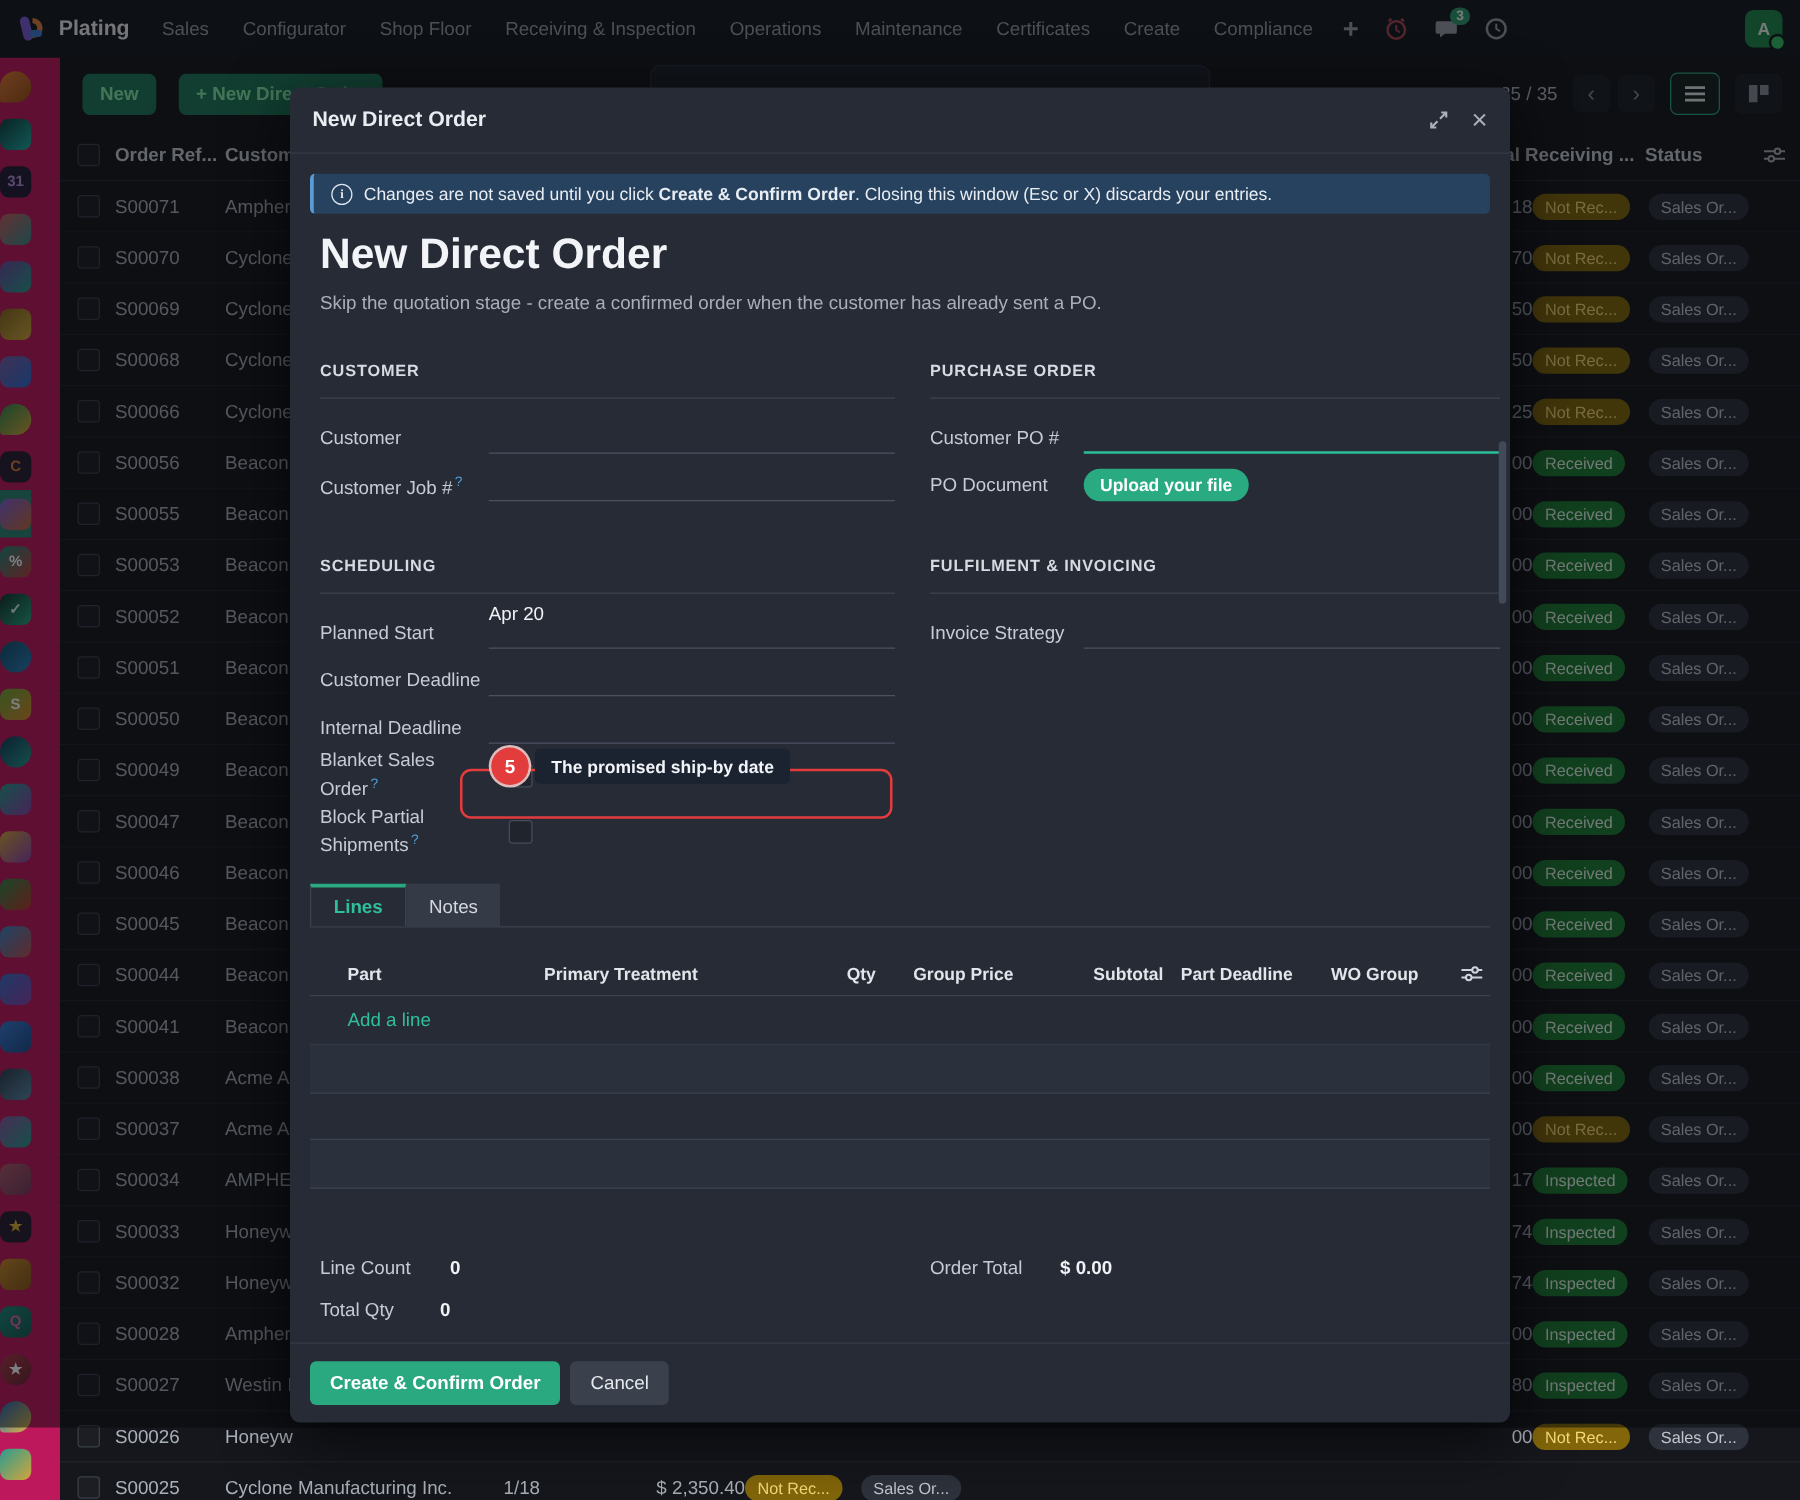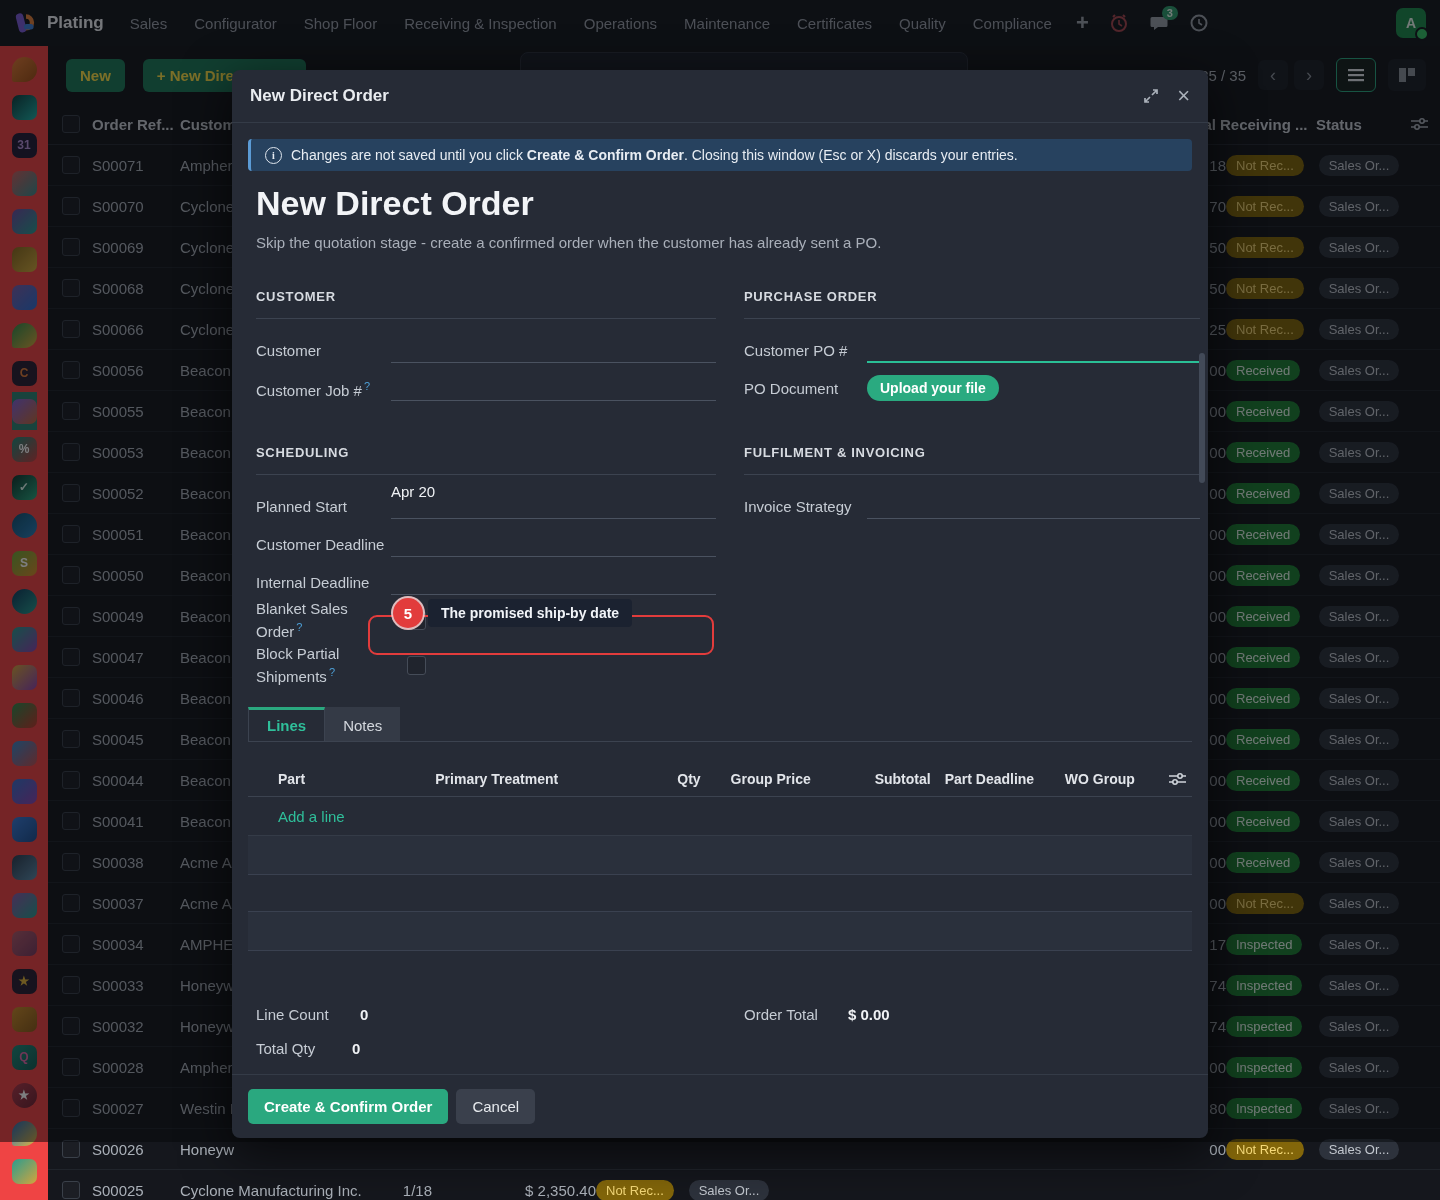--- a/index.html
+++ b/index.html
@@ -18,33 +18,33 @@
   .nav-ico{width:20px;height:20px;display:block;}
   .chat-wrap{position:relative;}
   .chat-badge{position:absolute;top:-7px;right:-9px;background:#2f9e6e;color:#eafaf0;
               font-size:11px;font-weight:bold;border-radius:9px;padding:1px 5px;}
   .avatar{position:absolute;right:14px;top:8px;width:30px;height:30px;border-radius:7px;
           background:#1f8a4c;color:#eaf6ee;font-size:14px;font-weight:bold;
           display:flex;align-items:center;justify-content:center;}
   .avatar .dot{position:absolute;right:-3px;bottom:-3px;width:10px;height:10px;border-radius:50%;
                background:#35c065;border:2px solid #16191f;}
   
-  .sidebar{position:absolute;left:0;top:46px;width:48px;height:1154px;background:#ef4444;z-index:9;
-           display:flex;flex-direction:column;align-items:center;padding-top:4px;box-sizing:border-box;}
+  .sidebar{position:absolute;left:0;top:46px;width:48px;height:1154px;background:#be185d;z-index:9;
+           display:flex;flex-direction:column;align-items:flex-start;padding-top:4px;box-sizing:border-box;}
   .side-item{height:38px;display:flex;align-items:center;justify-content:center;flex:none;cursor:pointer;}
   .side-item.active{background:#2e8473;}
   .side-icon{width:25px;height:25px;border-radius:7px;display:flex;align-items:center;justify-content:center;}
   .side-icon.circle{border-radius:50%;}
   .side-icon.pin{border-radius:50% 50% 50% 12%;}
   .side-icon.blob{border-radius:55% 55% 55% 10%;}
   .side-icon span{font-size:12px;font-weight:bold;line-height:1;}
   
   .content{position:absolute;left:48px;top:46px;width:1392px;height:1154px;background:#15171d;}
   .toolbar{height:58px;display:flex;align-items:center;position:relative;}
-  .btn-green{background:#1f7a58;color:#fde047;font-size:15px;font-weight:bold;border:none;
+  .btn-green{background:#1f7a58;color:#86efac;font-size:15px;font-weight:bold;border:none;
              border-radius:6px;padding:8px 14px;margin-left:18px;white-space:nowrap;}
   .search-sliver{position:absolute;left:472px;top:6px;width:446px;height:36px;border-radius:8px;
                  background:#1d2129;border:1px solid #2c313b;}
   .pager{position:absolute;right:14px;top:0;height:58px;display:flex;align-items:center;gap:6px;}
   .pager .count{color:#b7bdc5;font-size:15px;margin-right:6px;}
   .pg-btn{width:30px;height:30px;border-radius:6px;background:#1c2026;color:#8a9099;font-size:18px;
           display:flex;align-items:center;justify-content:center;}
   .view-btn{width:38px;height:32px;border-radius:6px;background:#1c2026;display:flex;align-items:center;
             justify-content:center;margin-left:6px;}
   .view-btn.active{border:1px solid #2aa87f;background:#18221f;}
@@ -158,21 +158,21 @@
     </svg>
     <span class="brand-name">Plating</span>
     <div class="nav-items">
         <span class="nav-item">Sales</span>
         <span class="nav-item">Configurator</span>
         <span class="nav-item">Shop Floor</span>
         <span class="nav-item">Receiving &amp; Inspection</span>
         <span class="nav-item">Operations</span>
         <span class="nav-item">Maintenance</span>
         <span class="nav-item">Certificates</span>
-        <span class="nav-item">Quality</span>
+        <span class="nav-item">Create</span>
         <span class="nav-item">Compliance</span>
       </div>
     <div class="nav-right">
       <span class="nav-plus">+</span>
       <svg class="nav-ico" viewBox="0 0 20 20">
         <circle cx="10" cy="11" r="7" fill="none" stroke="#a8474f" stroke-width="2"></circle>
         <path d="M10 7 v4 l3 2" stroke="#a8474f" stroke-width="1.6" fill="none"></path>
         <path d="M4 4 L6 2 M16 4 L14 2" stroke="#a8474f" stroke-width="2"></path>
       </svg>
       <span class="chat-wrap">

